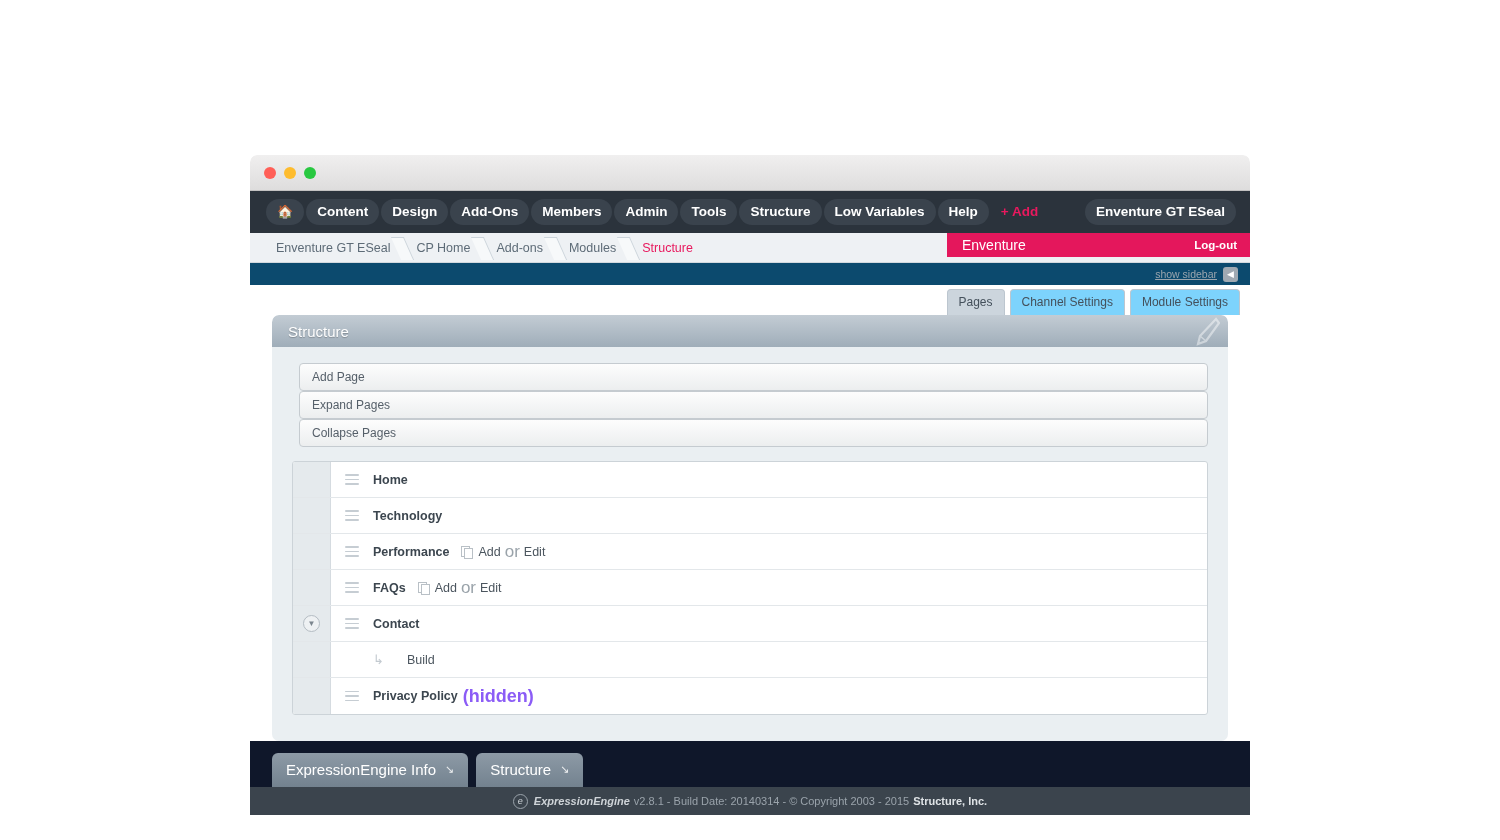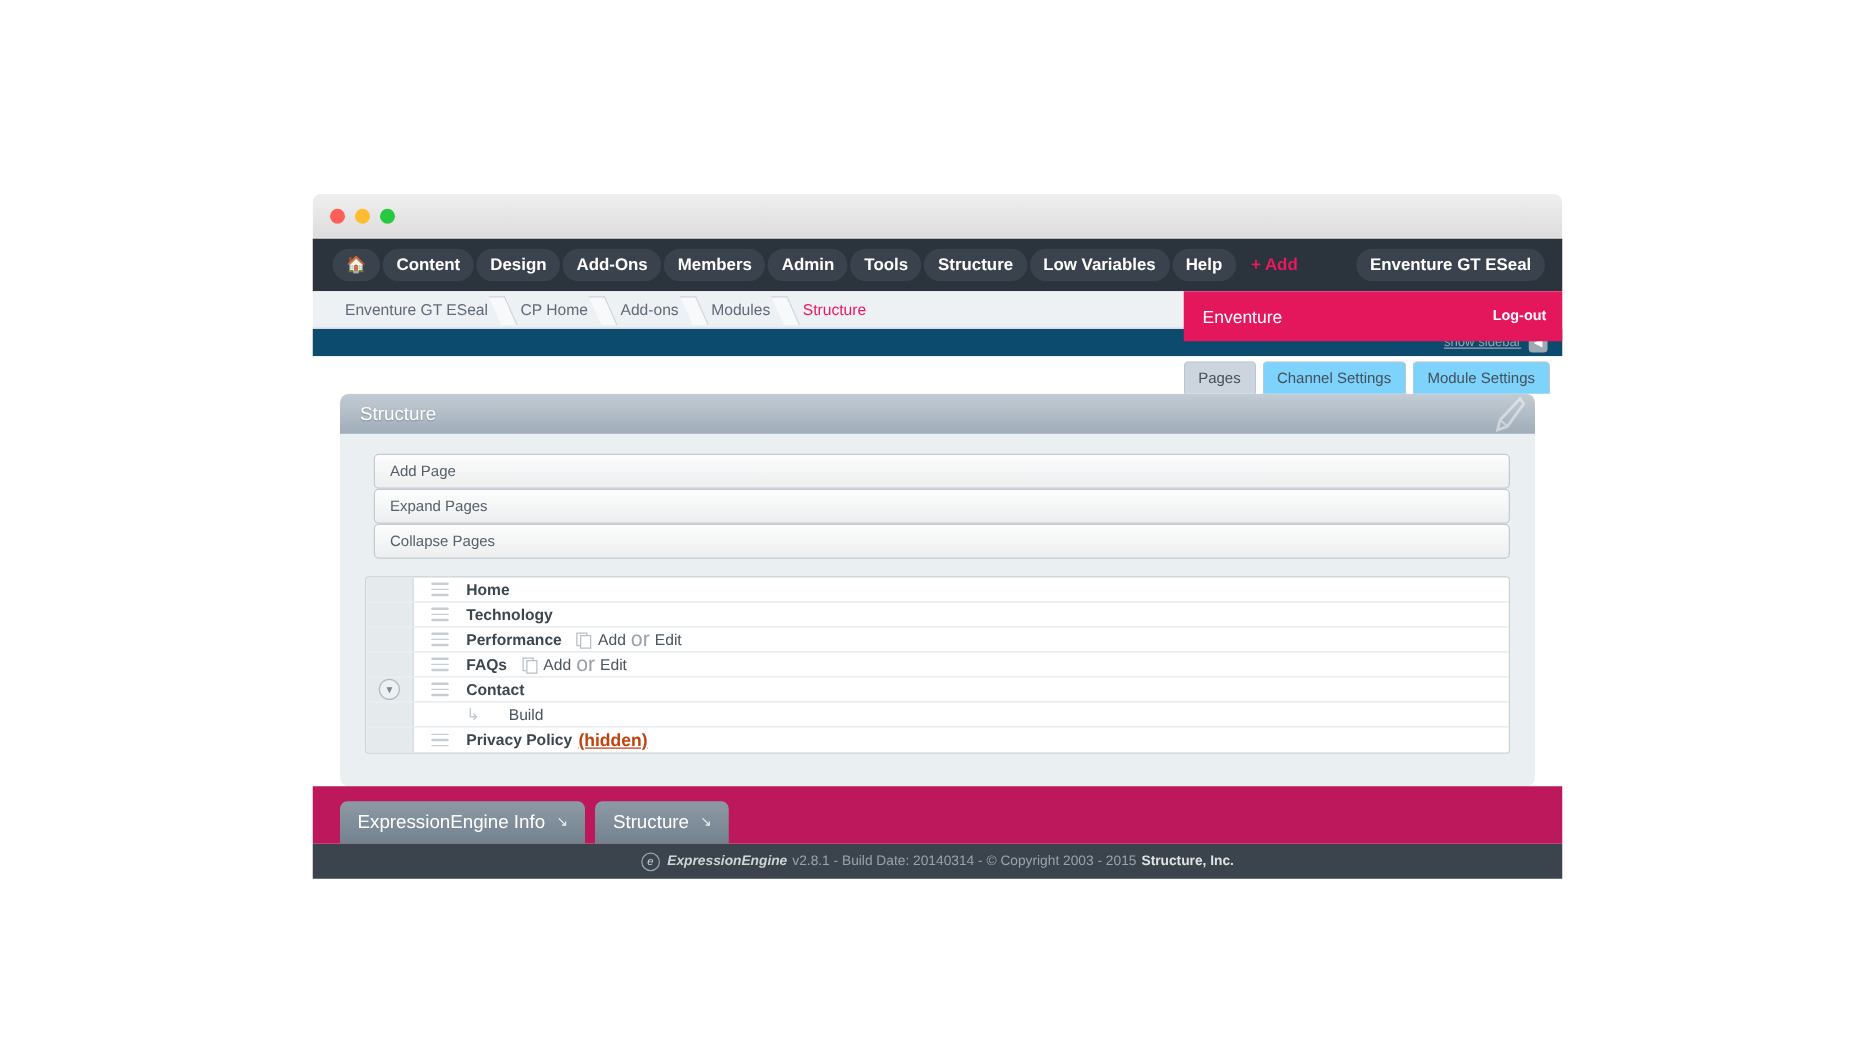--- a/index.html
+++ b/index.html
@@ -82,21 +82,21 @@
     position: absolute; left: 0; top: 4px;
     width: 12px; height: 22px;
     border-top: 1px solid #ccd4db;
     border-right: 1px solid #ccd4db;
     transform: skewX(24deg);
     background: #f7f9fa;
   }
 
   #sitebar {
     position: absolute; right: 0; top: 0;
-    width: 303px; height: 40px;
+    width: 303px; height: 24px;
     background: #e4175c;
     display: flex; align-items: center;
     padding: 0 13px 0 15px;
   }
   #sitename { color: #fff; font-size: 14px; }
   #logout { color: #fff; font-size: 11.5px; font-weight: bold; margin-left: auto; }
 
   
   #sidebarrow {
     height: 22px;
@@ -181,21 +181,21 @@
 
   
   #tree {
     border: 1px solid #ccd3d8;
     border-radius: 3px;
     background: #ffffff;
     overflow: hidden;
   }
   .row {
     display: flex; align-items: stretch;
-    height: 20px;
+    height: 36px;
     border-bottom: 1px solid #e3e7ea;
   }
   .row:last-child { border-bottom: none; }
   .gutter {
     width: 38px; flex: none;
     background: #e5eaed;
     border-right: 1px solid #d5dbe0;
     display: flex; align-items: center; justify-content: center;
   }
   .toggle {
@@ -211,21 +211,21 @@
     display: flex; align-items: center;
     padding-left: 14px;
   }
   .handle { width: 14px; margin-right: 14px; flex: none; }
   .handle span {
     display: block; height: 1.5px; background: #c6cdd3;
     margin-bottom: 3px; border-radius: 1px;
   }
   .handle span:last-child { margin-bottom: 0; }
   .pagename { font-size: 12.5px; color: #3c464f; font-weight: bold; }
-  .hidden-tag { font-size: 14px; color: #c2410c; font-weight: bold; margin-left: 5px; text-decoration: underline; }
+  .hidden-tag { font-size: 18px; color: #8b5cf6; font-weight: bold; margin-left: 5px; }
   .childarrow {
     width: 16px; margin-left: 28px; margin-right: 18px;
     color: #c3cad0; font-size: 13px; flex: none;
   }
   .childname { font-size: 12.5px; color: #4b5views; }
   .childname { color: #4b555e; font-weight: normal; }
   .addedit { display: flex; align-items: center; margin-left: 12px; }
   .copy-icon {
     width: 11px; height: 12px; position: relative; margin-right: 6px;
     flex: none;
@@ -238,21 +238,21 @@
   .copy-icon::after { left: 3px; top: 2px; width: 7px; height: 9px; }
   .ae-link { font-size: 12.5px; color: #4b555e; }
   .ae-or { font-size: 17px; color: #9aa3aa; margin: 0 4px; }
 
   
   #bottomwrap {
     position: relative;
     height: 46px;
     padding: 14px 0 0 22px;
     display: flex; align-items: flex-end;
-    background: #be185d;
+    background: #0f172a;
   }
   .btab {
     background: linear-gradient(to bottom, #8d9aa6 0%, #73828f 100%);
     border-radius: 6px 6px 0 0;
     color: #ffffff;
     font-size: 15px;
     padding: 8px 14px 9px;
     margin-right: 8px;
     display: flex; align-items: center;
     white-space: nowrap;

